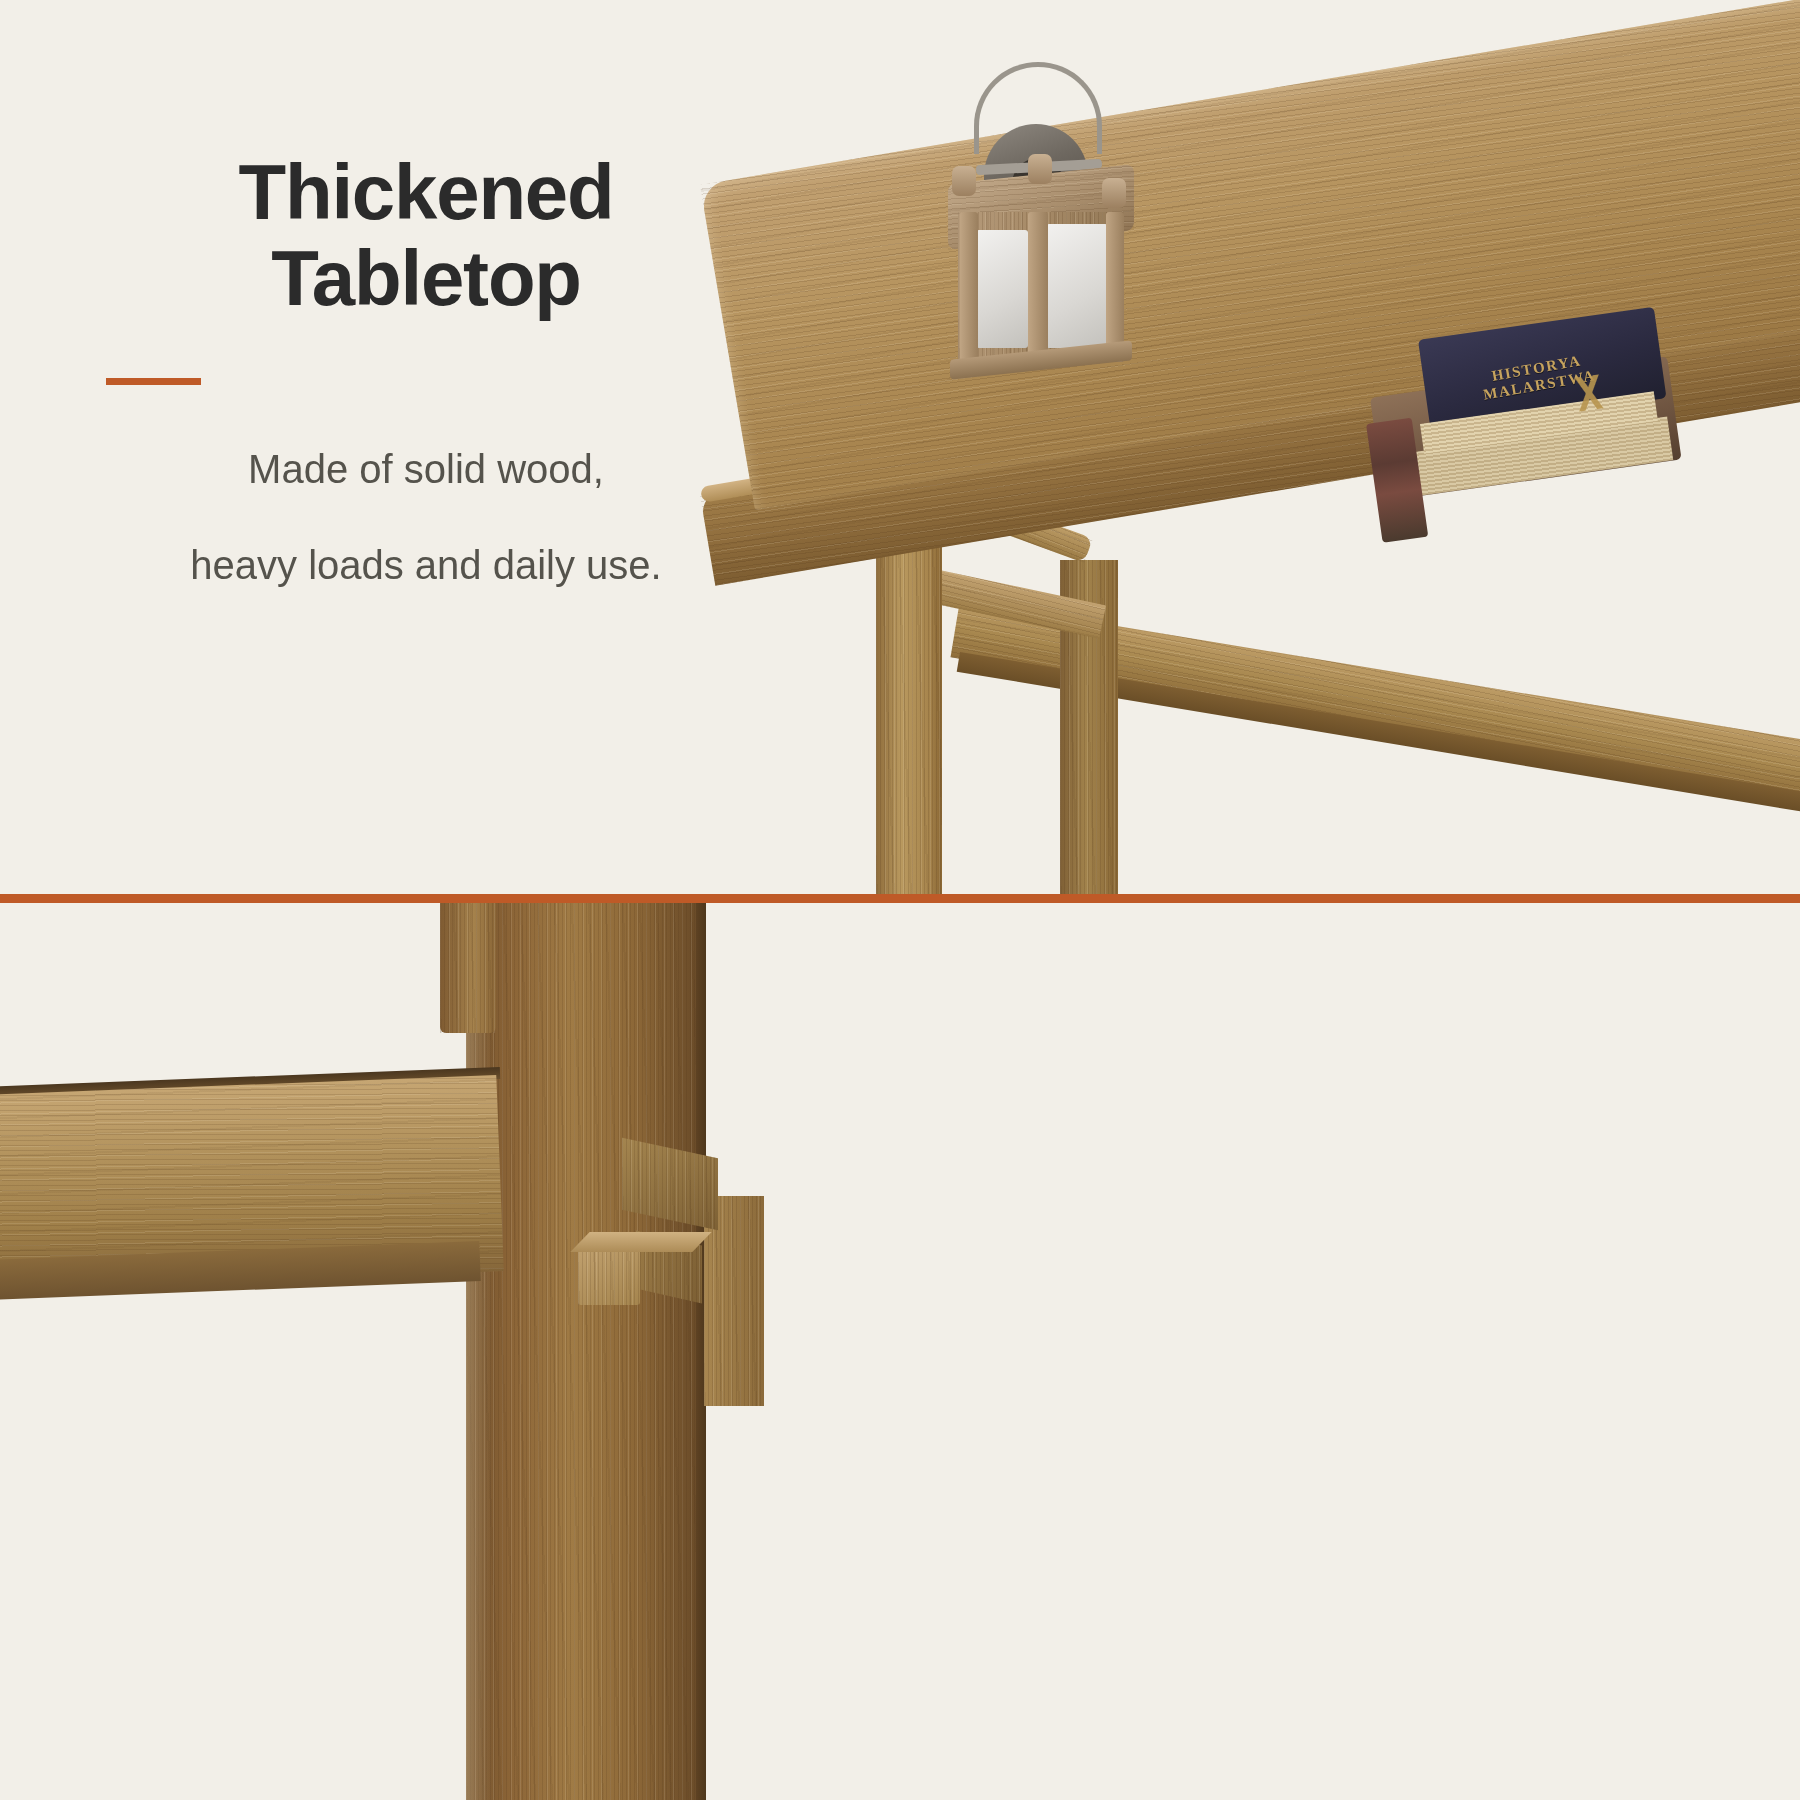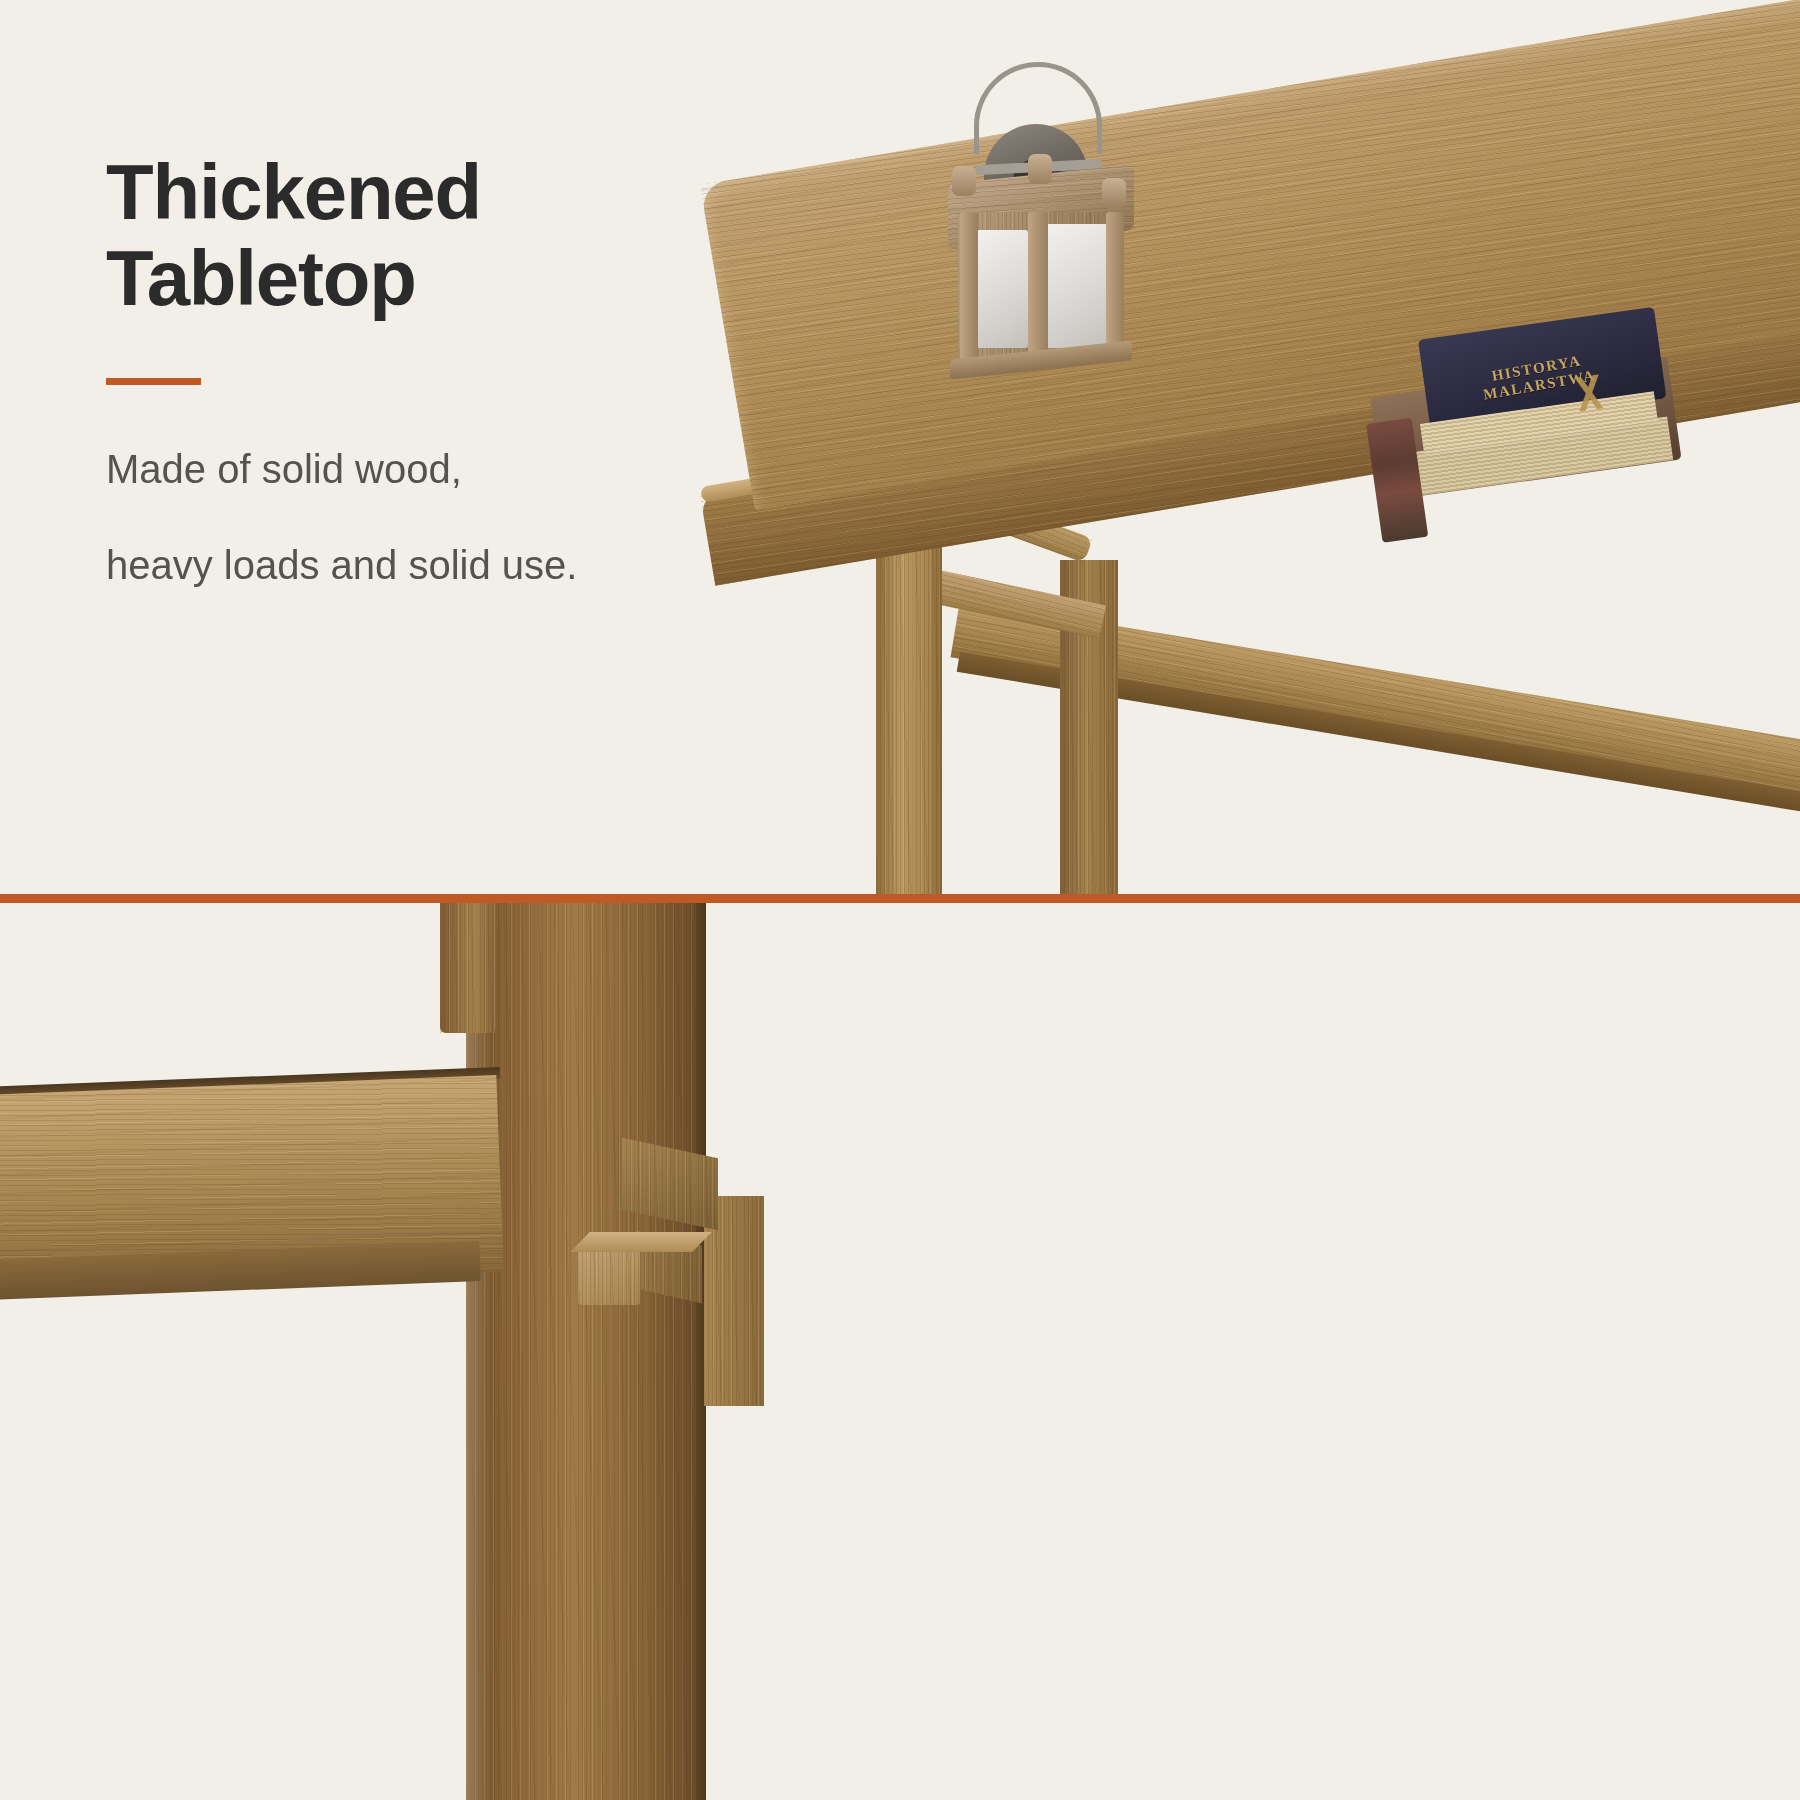--- a/index.html
+++ b/index.html
@@ -15,21 +15,21 @@
   #panel-top{ top:0; height:894px; }
   #panel-bottom{ top:903px; height:897px; }
 
   .divider{
     position:absolute; left:0; top:894px; width:1800px; height:9px;
     background:#BF5A27; z-index:40;
   }
 
   
   .copy{ position:absolute; z-index:30; }
-  #copy-top{ left:106px; top:150px; width:640px; text-align:left; }
+  #copy-top{ left:106px; top:150px; width:640px; text-align:center; }
 
   .headline{
     font-size:78px; font-weight:bold; line-height:1.10;
     color:#2B2B2B; letter-spacing:-1.2px;
   }
   .rule{ height:7px; background:#BF5A27; margin:56px 0 0 0; }
   #copy-top .rule{ width:95px; }
 
   .body-copy{
     margin-top:56px;
@@ -335,21 +335,21 @@
     </div>
 
     <div class="copy" id="copy-top">
       <div class="headline">
         <span style="display:block">Thickened</span>
         <span style="display:block">Tabletop</span>
       </div>
       <div class="rule"></div>
       <div class="body-copy">
         <span class="ln">Made of solid wood,</span>
-        <span class="ln">heavy loads and solid use.</span>
+        <span class="ln">heavy loads and daily use.</span>
       </div>
     </div>
   </div>
 
   <div class="divider"></div>
 
   <div class="panel" id="panel-bottom">
 
     <div class="wood" id="post-main">
         <div class="grain"></div>

